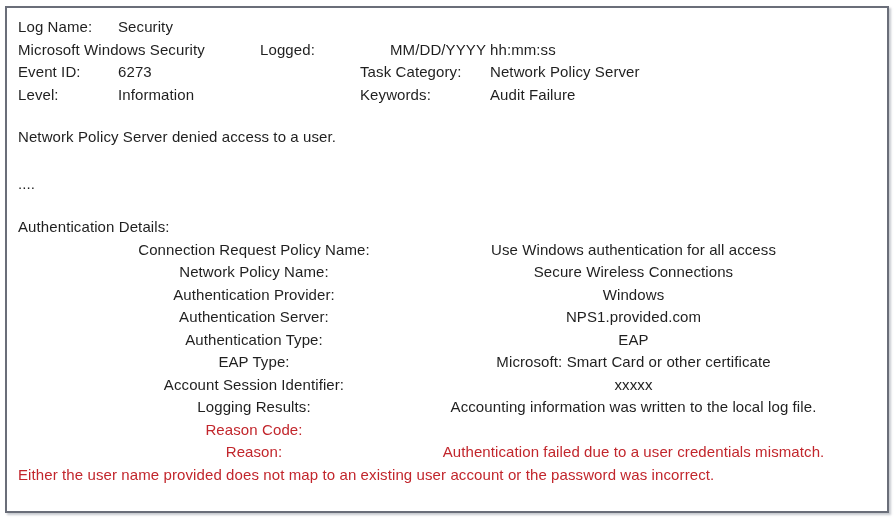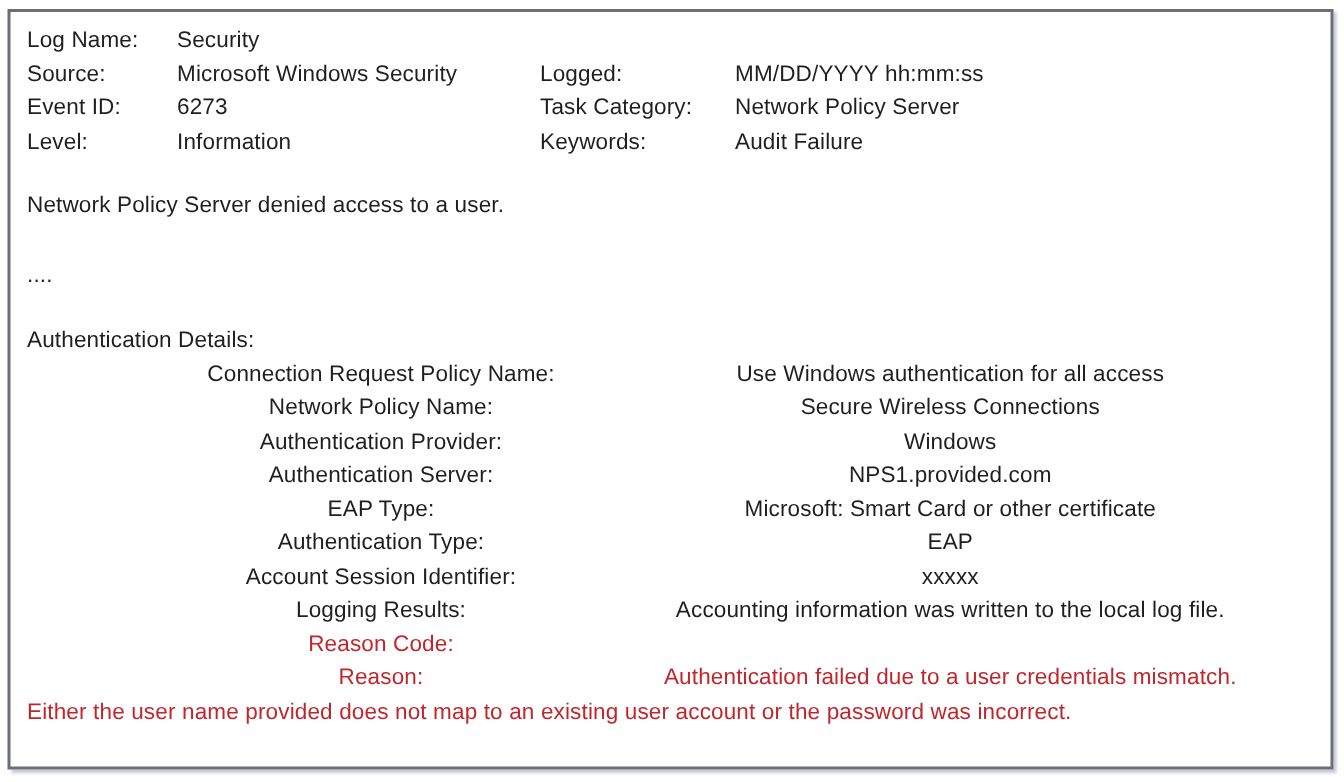--- a/index.html
+++ b/index.html
@@ -46,21 +46,20 @@
 <div class="panel">
 
   <div>
     <div class="hrow">
       <span class="c1">Log Name:</span>
       <span class="c2">Security</span>
       <span class="c3"></span>
       <span class="c4"></span>
     </div>
     <div class="hrow">
-      <span class="c1">Source:</span>
       <span class="c2">Microsoft Windows Security</span>
       <span class="c3">Logged:</span>
       <span class="c4">MM/DD/YYYY hh:mm:ss</span>
     </div>
     <div class="hrow">
       <span class="c1">Event ID:</span>
       <span class="c2">6273</span>
       <span class="c3">Task Category:</span>
       <span class="c4">Network Policy Server</span>
     </div>
@@ -89,26 +88,26 @@
     </div>
     <div class="detail-row">
       <span class="d-lbl">Authentication Provider:</span>
       <span class="d-val">Windows</span>
     </div>
     <div class="detail-row">
       <span class="d-lbl">Authentication Server:</span>
       <span class="d-val">NPS1.provided.com</span>
     </div>
     <div class="detail-row">
+      <span class="d-lbl">Authentication Type:</span>
+      <span class="d-val">EAP</span>
+    </div>
+    <div class="detail-row">
       <span class="d-lbl">EAP Type:</span>
       <span class="d-val">Microsoft: Smart Card or other certificate</span>
-    </div>
-    <div class="detail-row">
-      <span class="d-lbl">Authentication Type:</span>
-      <span class="d-val">EAP</span>
     </div>
     <div class="detail-row">
       <span class="d-lbl">Account Session Identifier:</span>
       <span class="d-val">xxxxx</span>
     </div>
     <div class="detail-row">
       <span class="d-lbl">Logging Results:</span>
       <span class="d-val">Accounting information was written to the local log file.</span>
     </div>
     <div class="detail-row red">

